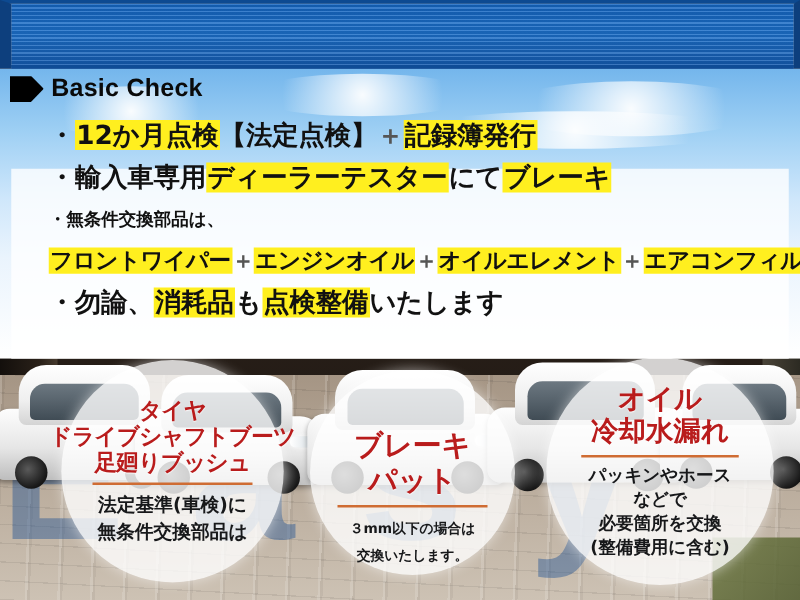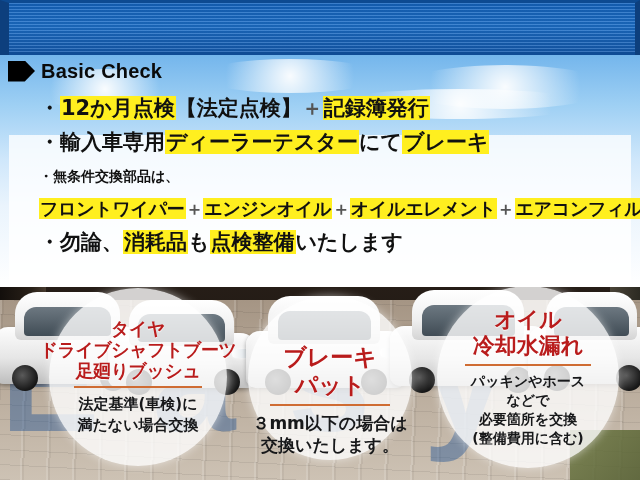--- a/index.html
+++ b/index.html
@@ -191,21 +191,21 @@
   }
   .c1 .c-rule{width:128px;}
   .c2 .c-rule{width:120px;}
   .c3 .c-rule{width:126px;}
 
   .c-body{
     font-family:"DejaVu Sans","Liberation Sans",sans-serif;
     font-weight:bold;color:#17181a;
   }
   .c1 .c-body{font-size:15px;line-height:21px;}
-  .c2 .c-body{font-size:17px;line-height:22px;}
+  .c2 .c-body{font-size:11px;line-height:22px;}
   .c3 .c-body{font-size:14px;line-height:19px;}
 
   .nowrapline{white-space:nowrap;}
 </style>
 </head>
 <body>
 
 <div id="stage">
 
   <div class="photo">
@@ -306,21 +306,21 @@
 
   <div class="circle c1">
     <div class="c-head">
       <div class="nowrapline">タイヤ</div>
       <div class="nowrapline">ドライブシャフトブーツ</div>
       <div class="nowrapline">足廻りブッシュ</div>
     </div>
     <div class="c-rule"></div>
     <div class="c-body">
       <div class="nowrapline">法定基準(車検)に</div>
-      <div class="nowrapline">満たない場合交換</div>
+      <div class="nowrapline">無条件交換部品は</div>
     </div>
   </div>
 
   <div class="circle c2">
     <div class="c-head">
       <div class="nowrapline">ブレーキ</div>
       <div class="nowrapline">パット</div>
     </div>
     <div class="c-rule"></div>
     <div class="c-body">

